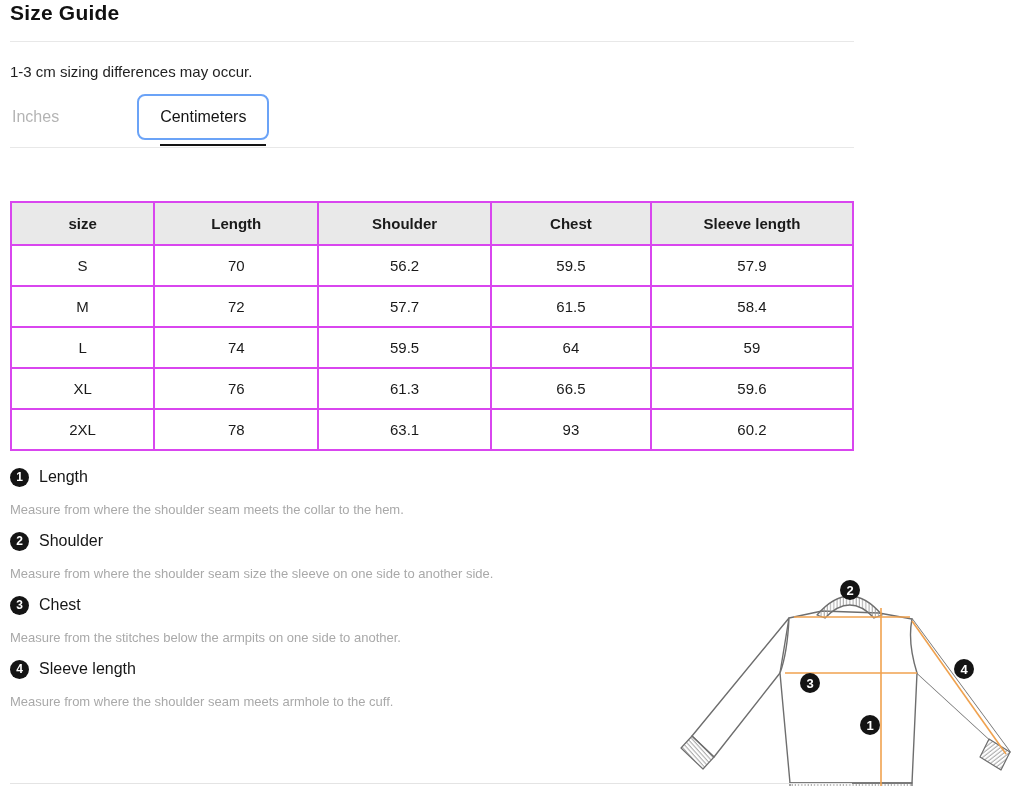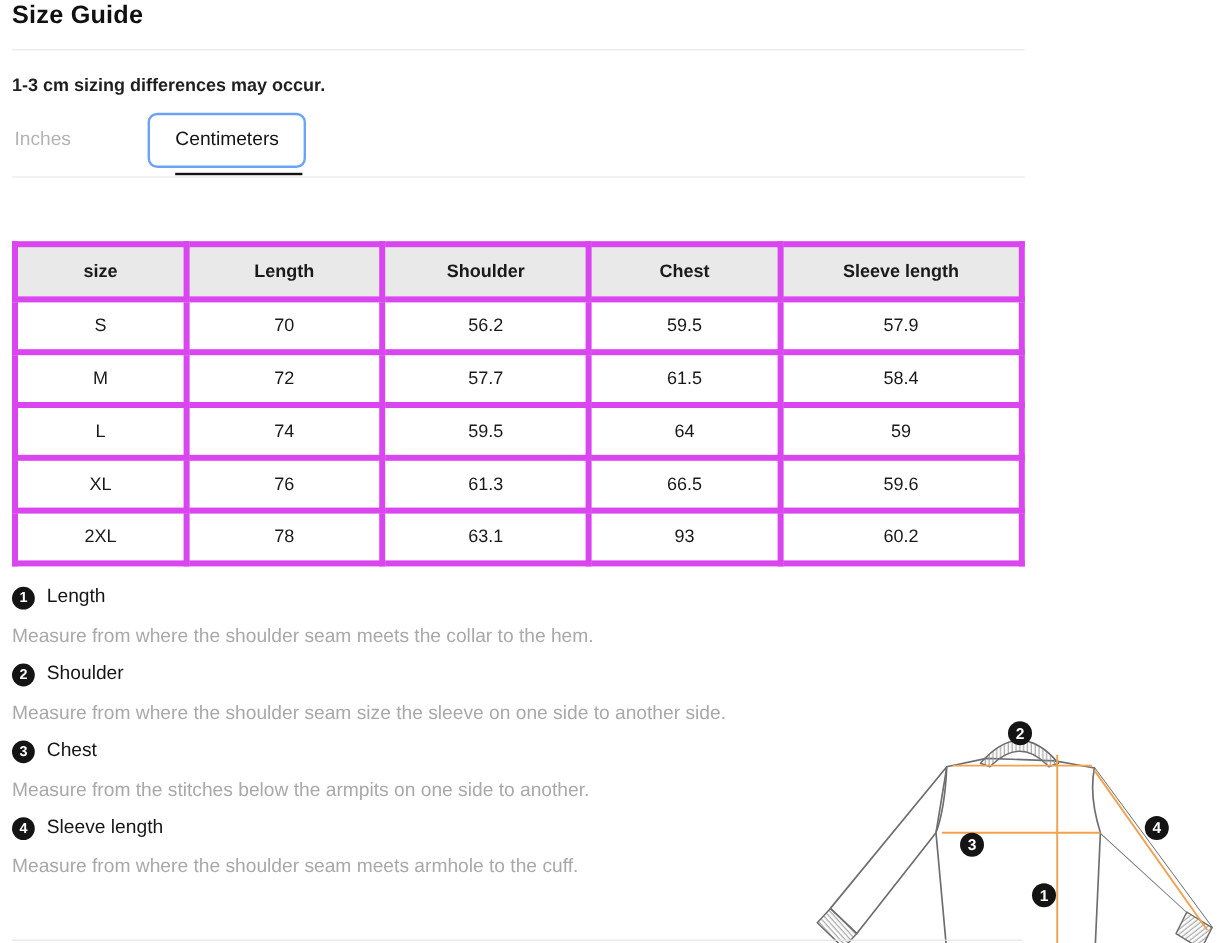--- a/index.html
+++ b/index.html
@@ -12,65 +12,65 @@
   .page { position: relative; width: 864px; height: 786px; padding: 0 10px; }
 
   .page-title {
     margin: 0; padding-top: 1px;
     font-size: 21px; line-height: 23px; font-weight: 700; color: #111;
     letter-spacing: 0.2px;
   }
   .rule {
     border: none; border-top: 1px solid #e8e8e8; margin: 17px 0 0 0;
   }
-  .sizing-note { margin: 21px 0 0 0; font-size: 15px; line-height: 18px; color: #1f1f1f; font-weight: bold; }
+  .sizing-note { margin: 21px 0 0 0; font-size: 15px; line-height: 18px; color: #1f1f1f; }
 
   .tabs {
     margin-top: 13px; display: flex; align-items: center;
     border-bottom: 1px solid #e8e8e8; padding-bottom: 7px; gap: 48px;
   }
   .tab {
     font-size: 16px; line-height: 20px; cursor: pointer;
     background: none; border: none; font-family: inherit;
   }
   .tab-inactive { color: #b4b4b4; padding: 11px 2px; }
   .tab-active {
-    position: relative; color: #141414; margin-left: 14px;
+    position: relative; color: #141414; margin-left: 28px;
     padding: 11px 21px; border: 2px solid #6ba3f7; border-radius: 8px;
     background: #fff;
   }
   .tab-active::after {
     content: ""; position: absolute; left: 21px; right: 1px; bottom: -8px;
     height: 2px; background: #141414;
   }
 
   table.size-table {
     margin-top: 53px; width: 100%; border-collapse: collapse;
     font-size: 15px; color: #1a1a1a; text-align: center;
     border: 1px solid #8c8c8c;
   }
-  .size-table th, .size-table td { border: 5px solid #d946ef; }
+  .size-table th, .size-table td { border: 2px solid #d946ef; }
   .size-table th { background: #e9e9e9; font-weight: 700; padding: 12px 4px; }
   .size-table td { padding: 11px 4px; }
 
   .measure-section { position: relative; }
   .measure-heading {
     margin: 19px 0 0 0; font-size: 26px; line-height: 29px;
     font-weight: 700; color: #111; letter-spacing: 0.2px;
   }
   .measure-list { margin-top: 16px; width: 660px; }
   .m-item + .m-item { margin-top: 12px; }
   .m-label-row { display: flex; align-items: center; gap: 10px; height: 20px; }
   .num-badge {
     width: 19px; height: 19px; border-radius: 50%; background: #141414;
     color: #fff; font-size: 12px; font-weight: 700;
     display: flex; align-items: center; justify-content: center; flex: 0 0 auto;
   }
   .m-label { font-size: 16px; font-weight: 500; color: #161616; }
-  .m-desc { margin: 14px 0 0 0; font-size: 16px; line-height: 18px; color: #a9a9a9; }
+  .m-desc { margin: 14px 0 0 0; font-size: 13px; line-height: 18px; color: #a9a9a9; }
 
   .sweater-wrap { position: absolute; left: 670px; top: 104px; width: 344px; height: 242px; }
   .bottom-rule {
     position: absolute; left: 10px; right: 12px; top: 783px;
     border: none; border-top: 1px solid #e4e4e4; margin: 0;
   }
 </style>
 </head>
 <body>
 

